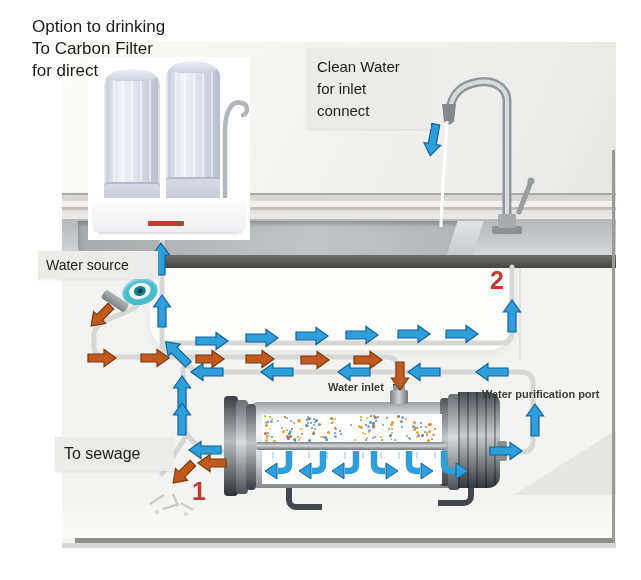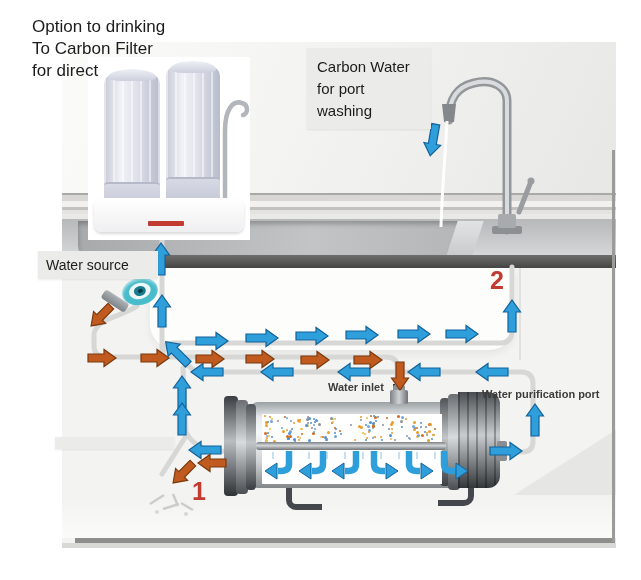--- a/index.html
+++ b/index.html
@@ -371,30 +371,31 @@
       <polygon points="456,463 456,479 468,471" fill="#2e9fda" stroke="#12639c" stroke-width="1"></polygon>
     </svg>
 
   <div class="abs note t17" style="left:32px;top:16px;width:170px;z-index:7;">
     <div>Option to drinking</div>
     <div>To Carbon Filter</div>
     <div>for direct</div>
   </div>
 
   <div class="abs notebox t15" style="left:307px;top:48px;width:114px;padding:8px 0 8px 10px;line-height:1.45;">
-    <div>Carbon Water</div>
-    <div>for port</div>
-    <div>washing</div>
+    <div>Clean Water</div>
+    <div>for inlet</div>
+    <div>connect</div>
   </div>
 
   <div class="abs notebox t14" style="left:38px;top:251px;width:112px;padding:6px 0 6px 8px;">
     <div>Water source</div>
   </div>
 
   <div class="abs notebox t16" style="left:55px;top:437px;width:110px;padding:6px 0 6px 9px;line-height:1.4;">
+    <div>To sewage</div>
   </div>
 
   <div class="abs small-label" style="left:328px;top:381px;">Water inlet</div>
   <div class="abs small-label" style="left:482px;top:388px;">Water purification port</div>
 
   <div class="abs stepnum" style="left: 490px; top: 266px; color: rgb(194, 59, 48);" id="step2">2</div>
   <div class="abs stepnum" style="left: 192px; top: 477px; color: rgb(194, 59, 48);" id="step1">1</div>
 
 </div>
 

